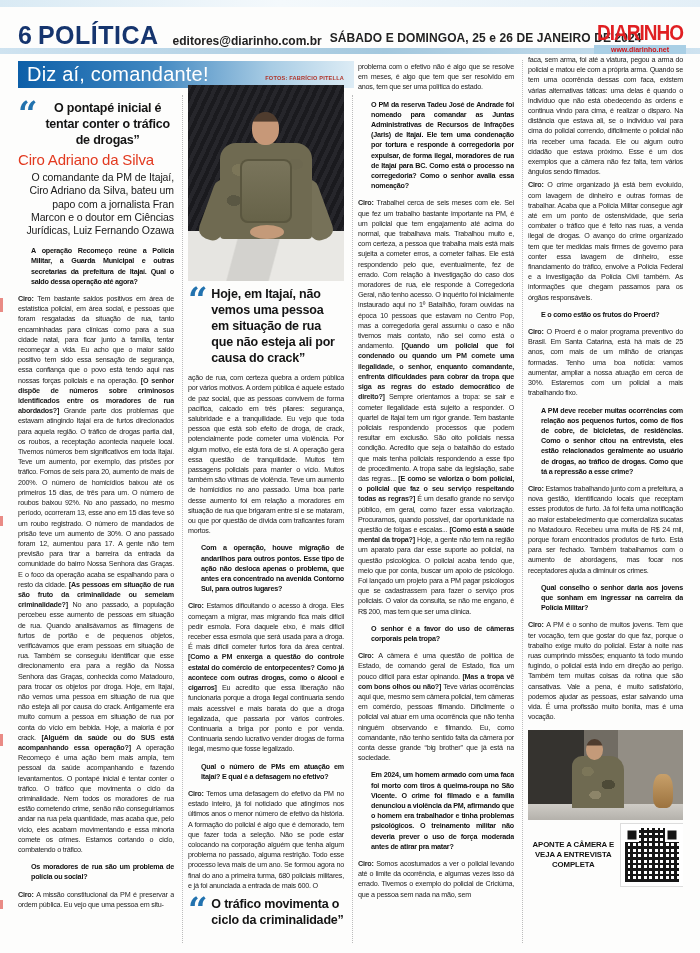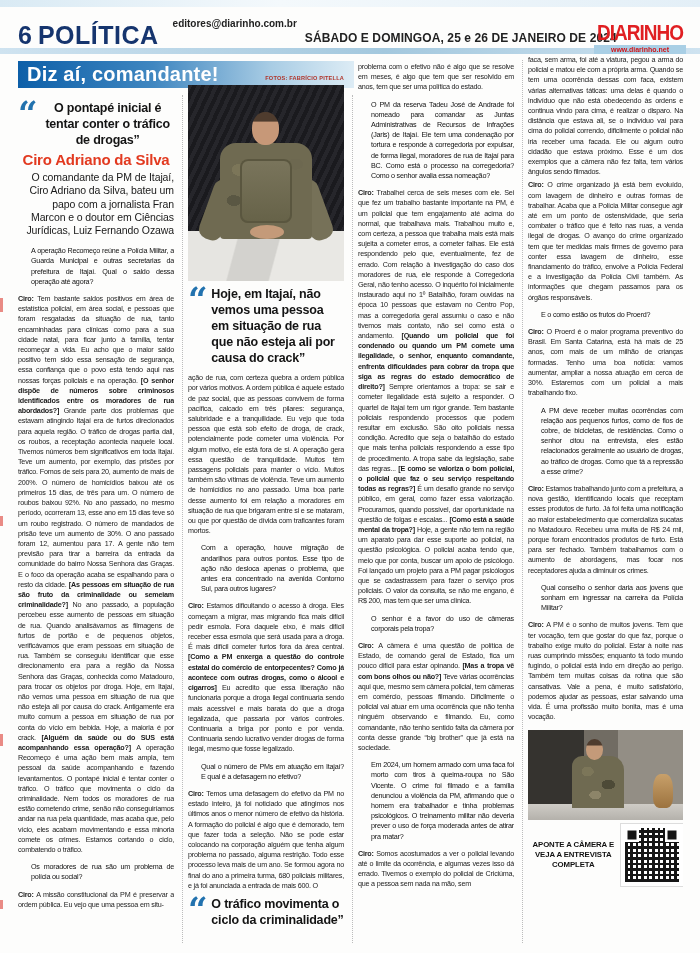--- a/index.html
+++ b/index.html
@@ -5,49 +5,49 @@
   html,body{margin:0;padding:0;background:#888;}
   .page{position:relative;width:700px;height:953px;background:#fdfdfc;overflow:hidden;
         font-family:"Liberation Sans",sans-serif;color:#1c1c1c;}
   .top-strip{position:absolute;top:0;left:0;width:700px;height:7px;
         background:linear-gradient(90deg,#d9eaf4,#f4f9fc 40%,#e3eff7);}
   
   .hdr{position:absolute;left:18px;top:18px;width:664px;height:30px;display:flex;align-items:flex-end;}
   .pgnum{font-size:25px;font-weight:bold;color:#16356e;line-height:26px;}
   .section{font-size:25px;font-weight:bold;color:#16356e;letter-spacing:.5px;line-height:26px;margin-left:6px;
         transform:scaleY(1.05);transform-origin:bottom;}
-  .email{font-size:10px;font-weight:bold;color:#222;margin-left:14px;margin-bottom:19px;}
+  .email{font-size:12px;font-weight:bold;color:#222;margin-left:14px;margin-bottom:0;}
   .date{font-size:12px;font-weight:bold;color:#222;margin-left:8px;margin-bottom:3px;letter-spacing:.1px;}
   .band{position:absolute;left:0;top:48px;width:700px;height:6px;
         background:linear-gradient(90deg,#cfe3f0,#a3c8de 55%,#cfe3f0);}
   .masthead{position:absolute;right:14px;top:20px;width:92px;text-align:center;}
   .masthead .mname{color:#e01f22;font-weight:bold;font-size:19px;letter-spacing:-1px;
         transform:scaleY(1.15);transform-origin:top;line-height:22px;font-family:"Liberation Sans",sans-serif;}
   .masthead .sitebar{margin-top:3px;background:#a9cfe5;font-size:7px;color:#d01318;font-weight:bold;
         padding:1px 2px;text-align:center;}
   
   .banner{position:absolute;left:18px;top:61px;width:336px;height:27px;box-sizing:border-box;
         background:linear-gradient(90deg,#0d5fa8,#3f86c0 40%,#a8cce4 75%,#ddecf5);
-        color:#fff;font-weight:bold;font-size:20px;line-height:21px;padding:3px 0 0 9px;letter-spacing:.2px;}
+        color:#fff;font-weight:normal;font-size:20px;line-height:21px;padding:3px 0 0 9px;letter-spacing:.2px;}
   
   .col{position:absolute;width:156px;font-size:7.2px;line-height:10.2px;letter-spacing:-.22px;
         text-align:justify;color:#1c1c1c;overflow:hidden;}
   .col1{left:18px;top:95px;height:850px;}
   .col2{left:188px;top:73px;height:874px;}
   .col3{left:358px;top:62px;height:885px;}
   .col4{left:528px;top:55px;width:155px;height:885px;}
   .p{margin:0 0 3px 0;}
   .rb{font-weight:bold;}
-  .q{font-weight:normal;color:#111;padding-left:13px;margin:7px 0 7px 0;}
+  .q{font-weight:bold;color:#111;padding-left:13px;margin:7px 0 7px 0;}
   
   .pq{display:flex;gap:4px;margin:5px 0 7px 0;font-weight:bold;font-size:12.5px;line-height:16px;
         letter-spacing:-.2px;color:#141414;text-align:left;}
   .pq .mark{flex:0 0 auto;color:#2272ae;font-family:"DejaVu Serif",serif;font-size:34px;line-height:26px;}
   .pq.center .t{text-align:center;width:100%;}
-  .iname{color:#e23a20;font-weight:bold;font-size:15px;letter-spacing:-.2px;text-align:center;margin:2px 0 6px 0;}
+  .iname{color:#e23a20;font-weight:normal;font-size:15px;letter-spacing:-.2px;text-align:left;margin:2px 0 6px 0;}
   .lede{font-size:10.5px;line-height:13.2px;letter-spacing:-.1px;text-align:right;color:#191919;margin:0 0 9px 0;}
   .credit{font-size:5.6px;font-weight:bold;color:#b0342a;text-align:right;letter-spacing:.2px;margin:0 0 2px 0;}
   
   .photo1{position:relative;width:156px;height:196px;overflow:hidden;margin-bottom:5px;
         background:repeating-linear-gradient(115deg,#26262b 0 4px,#1a1a1e 4px 8px);}
   .photo1 .tbl{position:absolute;bottom:0;left:0;width:100%;height:50px;
         background:linear-gradient(105deg,#e6e5e1 0 30%,#d3d2ce 31% 55%,#e9e8e4 56%);}
   .photo1 .torso{position:absolute;bottom:42px;left:32px;width:92px;height:96px;border-radius:16px 16px 4px 4px;
         background:radial-gradient(14px 10px at 22% 28%,#7c7659 0 60%,transparent 61%),
                    radial-gradient(16px 11px at 62% 48%,#4d4a37 0 60%,transparent 61%),

